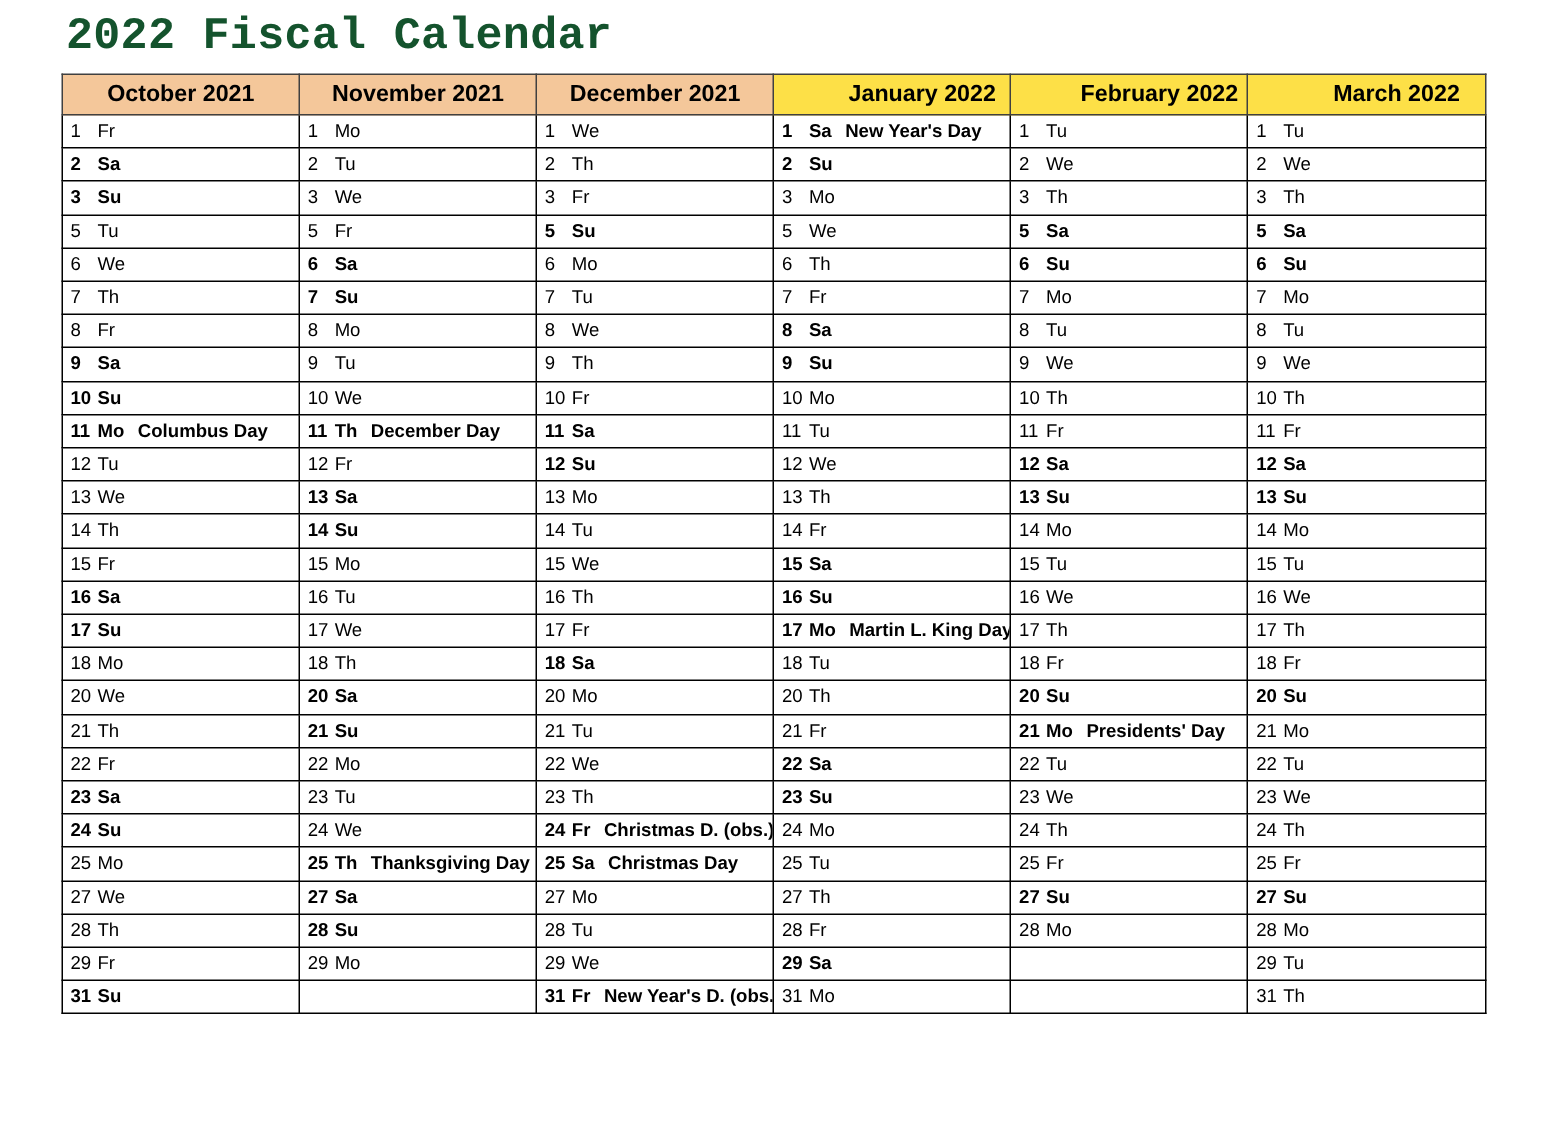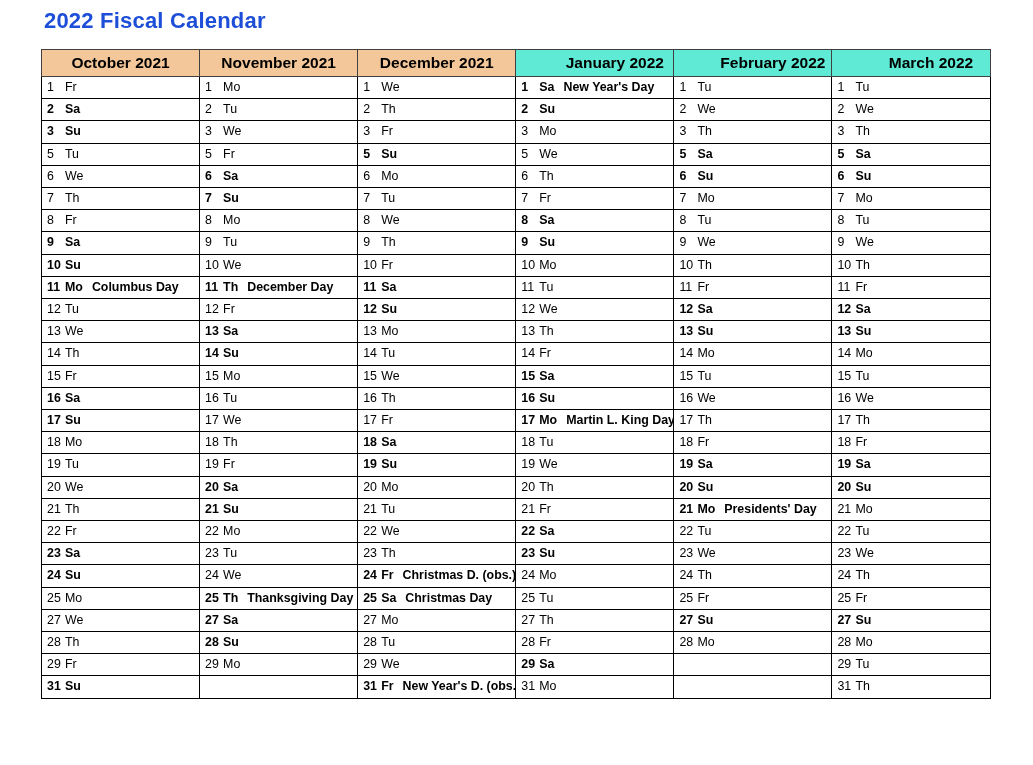--- a/index.html
+++ b/index.html
@@ -15,25 +15,26 @@
   }
   #page {
     position: relative;
     width: 1033px;
     height: 765px;
   }
   #title {
     position: absolute;
     left: 44px;
     top: 8px;
-    font-size: 22px;
+    font-size: 30px;
     font-weight: bold;
-    color: #1d4ed8;
+    color: #14532d;
     letter-spacing: 0.2px;
     white-space: nowrap;
+    font-family: Liberation Mono, monospace;
   }
   #cal-wrap {
     position: absolute;
     left: 41px;
     top: 49px;
     width: 949px;
   }
   table.cal {
     border-collapse: collapse;
     table-layout: fixed;
@@ -44,21 +45,21 @@
     height: 26px;
     font-size: 15.5px;
     font-weight: bold;
     text-align: center;
     color: #000000;
     border: 1px solid #404040;
     padding: 0;
     line-height: 26px;
   }
   table.cal th.q1 { background: #f4c79a; }
-  table.cal th.q2 { background: #5eead4; padding-left: 40px; }
+  table.cal th.q2 { background: #fde047; padding-left: 40px; }
   table.cal td {
     height: 21.2px;
     padding: 0 0 0 5px;
     border: 1px solid #000000;
     font-size: 12.4px;
     color: #000000;
     vertical-align: middle;
     white-space: nowrap;
     overflow: hidden;
     line-height: 21.2px;
@@ -253,28 +254,20 @@
           </tr>
           <tr>
             <td class="wd"><span class="dnum">18</span><span class="dow">Mo</span></td>
             <td class="wd"><span class="dnum">18</span><span class="dow">Th</span></td>
             <td class="we-o"><span class="dnum">18</span><span class="dow">Sa</span></td>
             <td class="wd"><span class="dnum">18</span><span class="dow">Tu</span></td>
             <td class="wd"><span class="dnum">18</span><span class="dow">Fr</span></td>
             <td class="wd"><span class="dnum">18</span><span class="dow">Fr</span></td>
           </tr>
           <tr>
-            <td class="wd"><span class="dnum">19</span><span class="dow">Tu</span></td>
-            <td class="wd"><span class="dnum">19</span><span class="dow">Fr</span></td>
-            <td class="we-o"><span class="dnum">19</span><span class="dow">Su</span></td>
-            <td class="wd"><span class="dnum">19</span><span class="dow">We</span></td>
-            <td class="we-b"><span class="dnum">19</span><span class="dow">Sa</span></td>
-            <td class="we-b"><span class="dnum">19</span><span class="dow">Sa</span></td>
-          </tr>
-          <tr>
             <td class="wd"><span class="dnum">20</span><span class="dow">We</span></td>
             <td class="we-o"><span class="dnum">20</span><span class="dow">Sa</span></td>
             <td class="wd"><span class="dnum">20</span><span class="dow">Mo</span></td>
             <td class="wd"><span class="dnum">20</span><span class="dow">Th</span></td>
             <td class="we-b"><span class="dnum">20</span><span class="dow">Su</span></td>
             <td class="we-b"><span class="dnum">20</span><span class="dow">Su</span></td>
           </tr>
           <tr>
             <td class="wd"><span class="dnum">21</span><span class="dow">Th</span></td>
             <td class="we-o"><span class="dnum">21</span><span class="dow">Su</span></td>

